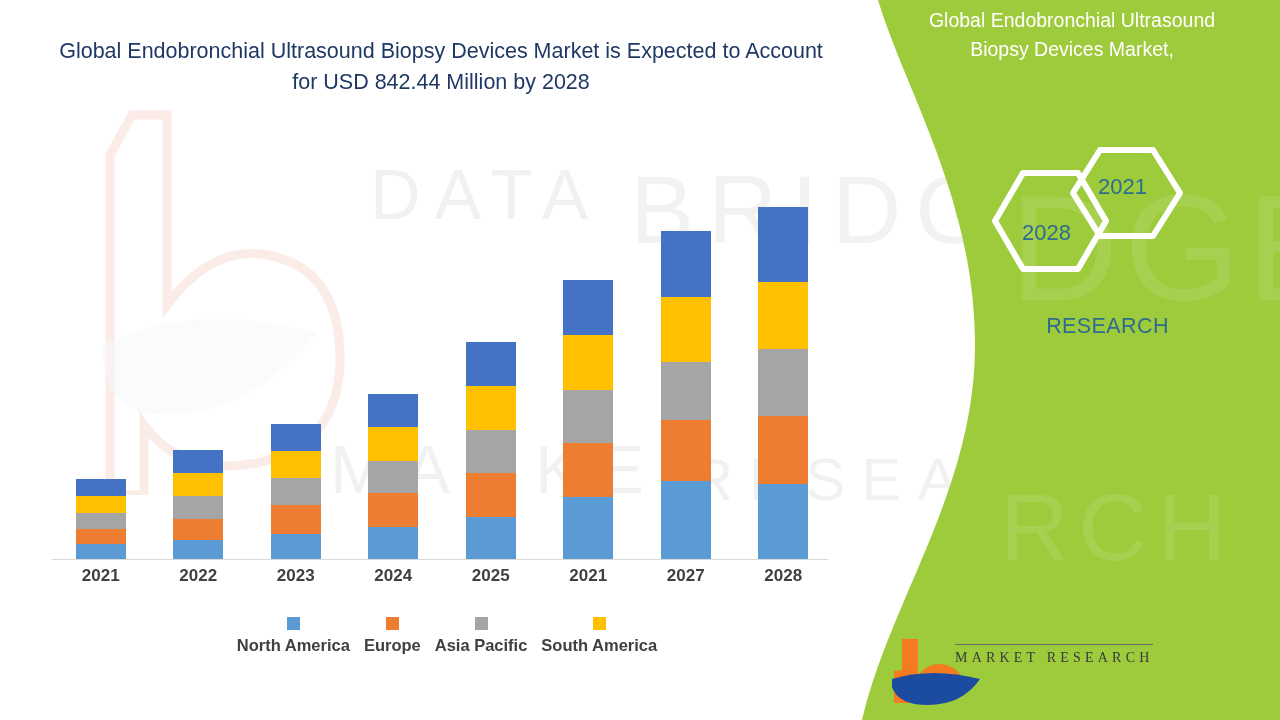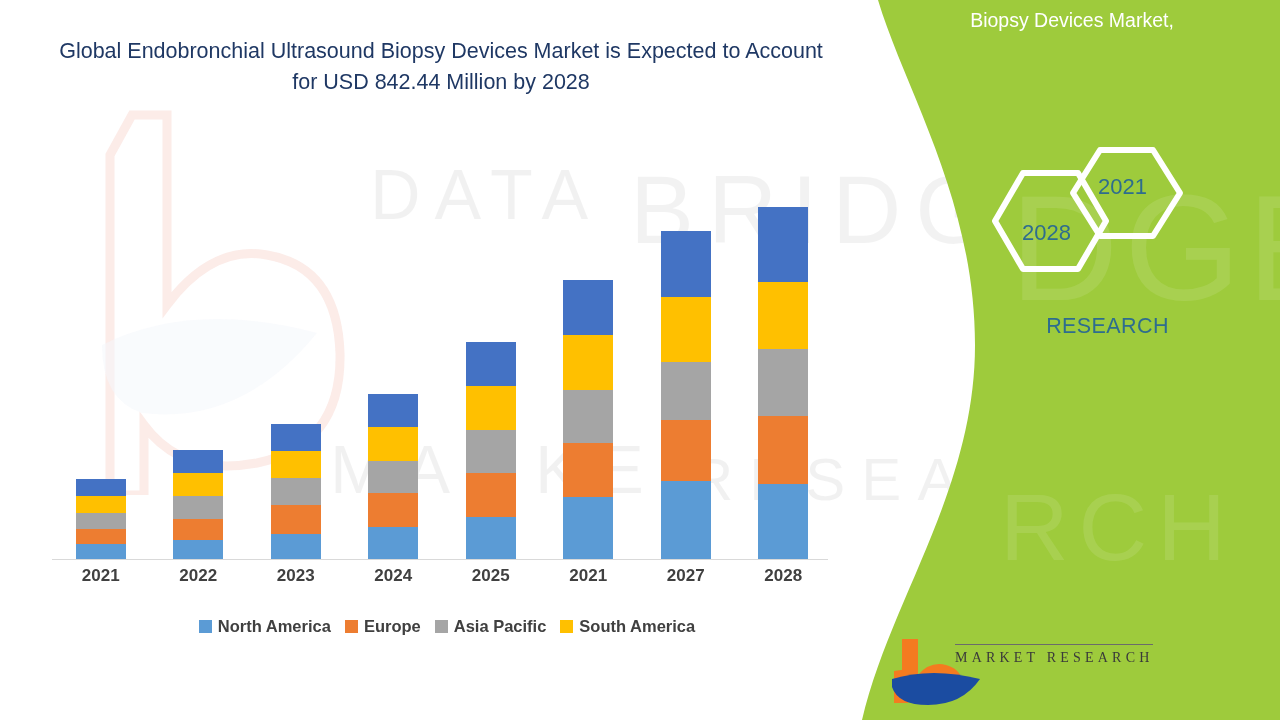--- a/index.html
+++ b/index.html
@@ -75,21 +75,21 @@
     font-weight:bold;
     color:#404040;
     font-family:"Liberation Sans", sans-serif;
   }
 
   #legend {
     position:absolute; left:52px; top:617px; width:790px;
     display:flex; align-items:center; justify-content:center;
     gap:14px;
   }
-  .legend-item { display:flex; align-items:center; gap:6px; }
+  .legend-item { display:flex; align-items:center; gap:6px;flex-direction:column; }
   .legend-swatch { width:13px; height:13px; display:block; }
   .legend-label {
     font-size:16.5px; font-weight:bold; color:#404040;
     font-family:"Liberation Sans", sans-serif; white-space:nowrap;
   }
 
   
   #panel-title {
     position:absolute; left:872px; top:6px; width:400px;
     text-align:center; color:#ffffff;
@@ -139,20 +139,21 @@
 <div id="green-panel">
   <svg width="1280" height="720" viewBox="0 0 1280 720">
     <path id="green-shape" d="M878,0 C905,90 975,200 975,345 C975,490 890,600 862,720 L1280,720 L1280,0 Z" fill="#9ECB3C"></path>
 
     <text x="1010" y="300" font-family="Liberation Sans, sans-serif" font-size="150" fill="#ffffff" opacity="0.10" letter-spacing="6">DGE</text>
     <text x="1000" y="560" font-family="Liberation Sans, sans-serif" font-size="95" fill="#ffffff" opacity="0.10" letter-spacing="10">RCH</text>
   </svg>
 </div>
 
 <div id="panel-title">
+  <div>Global Endobronchial Ultrasound</div>
   <div>Biopsy Devices Market,</div>
 </div>
 
 <div id="hexes">
   <svg width="210" height="140" viewBox="0 0 210 140">
 
     <polygon points="125,5 178,5 205,48 178,91 125,91 98,48" fill="none" stroke="#ffffff" stroke-width="6" stroke-linejoin="round"></polygon>
 
     <polygon points="48,28 103,28 131,76 103,124 48,124 20,76" fill="none" stroke="#ffffff" stroke-width="6" stroke-linejoin="round"></polygon>
   </svg>

